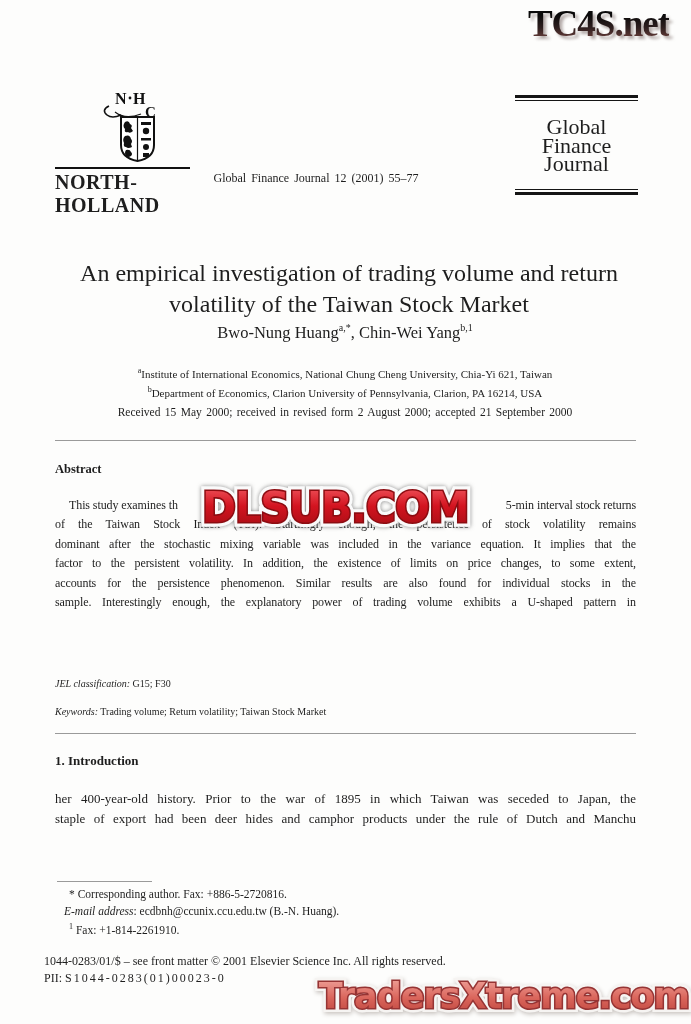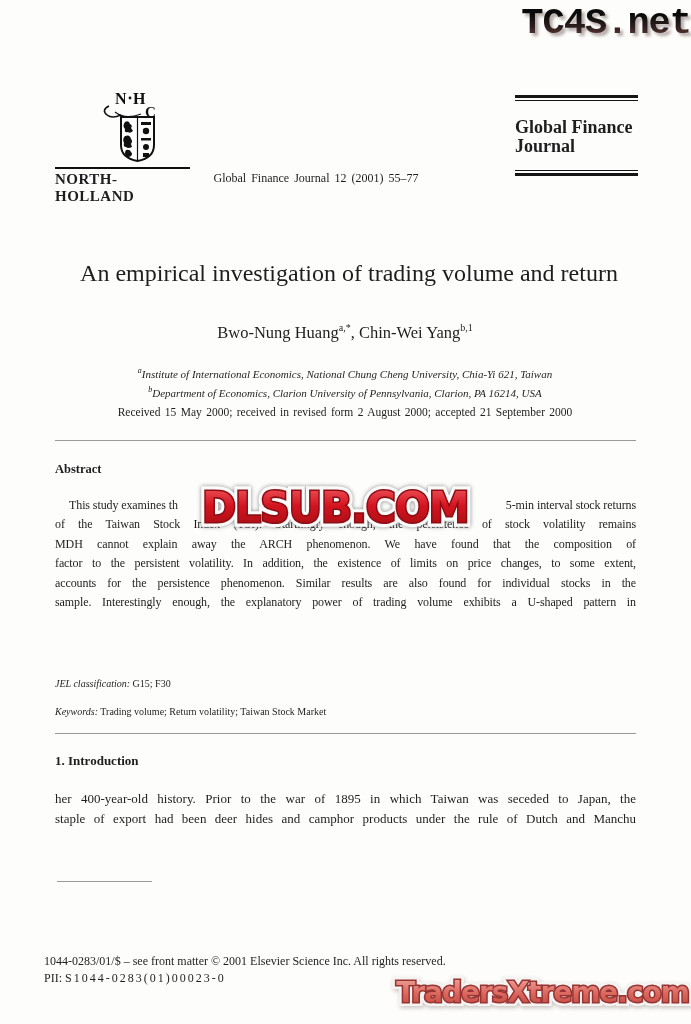--- a/index.html
+++ b/index.html
@@ -6,63 +6,63 @@
   #page{position:relative;width:691px;height:1024px;background:#fdfdfc;overflow:hidden;
         font-family:"Liberation Serif",serif;color:#1e1e1e;margin:0 auto;}
   .abs{position:absolute;}
 
   
   .wm{position:absolute;white-space:nowrap;}
   .wm .l{position:absolute;left:0;top:0;white-space:nowrap;}
   .wm .base{position:relative;display:inline-block;}
 
   
-  .tc4s{top:2px;right:0;font-family:Liberation Mono, monospace;font-weight:bold;
+  .tc4s{top:2px;right:22px;font-family:Liberation Serif, serif;font-weight:bold;
         font-size:37px;letter-spacing:-1px;}
   .tc4s .shadow{color:#b3aaa8;filter:blur(1.6px);transform:translate(3px,3px);}
   .tc4s .grad{background:linear-gradient(#0a0a0a 30%,#2e1f1f 60%,#8a4f49 100%);
         -webkit-background-clip:text;background-clip:text;color:transparent;}
 
   
   .dlsub{left:202px;top:483px;font-family:"DejaVu Sans",sans-serif;font-weight:bold;
          font-size:41px;letter-spacing:-1px;transform:scaleY(1.05);}
   .dlsub .sw{-webkit-text-stroke:9px #fafafa;color:#fafafa;
          filter:drop-shadow(0 0 2px rgba(130,130,130,.9));}
   .dlsub .sd{-webkit-text-stroke:3px #8c0d12;color:#8c0d12;}
   .dlsub .fill{background:linear-gradient(#f0545c 8%,#d31420 48%,#a50d14 95%);
          -webkit-background-clip:text;background-clip:text;color:transparent;}
 
   
   .traders{right:2px;top:976px;font-family:"DejaVu Sans",sans-serif;font-weight:bold;
-         font-size:28px;letter-spacing:-1px;}
+         font-size:35px;letter-spacing:-1px;}
   .traders .sw{-webkit-text-stroke:8px #f6f4f2;color:#f6f4f2;
          filter:drop-shadow(1px 2px 2px #c9c4c0);}
   .traders .sd{-webkit-text-stroke:3px #963434;color:#963434;}
   .traders .fill{background:linear-gradient(#efa29a 5%,#da655b 55%,#c04840 95%);
          -webkit-background-clip:text;background-clip:text;color:transparent;}
 
   
   .nh-line{left:55px;top:167px;width:135px;height:2px;background:#111;}
-  .nh-label{left:55px;top:171px;width:140px;font-weight:bold;font-size:15px;
+  .nh-label{left:55px;top:171px;width:140px;font-weight:bold;font-size:20px;
             letter-spacing:.5px;}
   .gfj{left:515px;top:95px;width:123px;}
   .rule-thick{height:3px;background:#151515;}
   .rule-thin{height:1px;background:#151515;margin-top:2px;}
-  .gfj-name{text-align:left;font-weight:bold;font-size:18px;line-height:18.5px;
+  .gfj-name{text-align:center;font-weight:normal;font-size:22px;line-height:18.5px;
             margin:17px 0 15px 0;}
   .rule-thin2{height:1px;background:#151515;margin-bottom:2px;}
   .citation{left:56px;top:171px;width:520px;text-align:center;font-size:12px;
             word-spacing:2px;}
 
   
   .title{left:44px;top:258px;width:610px;text-align:center;font-size:24px;
          line-height:31px;}
   .authors{left:40px;top:322px;width:610px;text-align:center;font-size:16.5px;}
   .authors sup{font-size:10px;}
-  .affils{left:40px;top:363px;width:610px;text-align:center;font-style:italic;
+  .affils{left:40px;top:363px;width:610px;text-align:center;
           font-size:11px;line-height:15.5px;}
   .affils sup{font-size:8px;}
   .received{left:40px;top:406px;width:610px;text-align:center;font-size:11.5px;
             word-spacing:1.5px;}
 
   
   .hr-full{left:55px;width:581px;height:1px;background:#9a9a9a;}
   .abstract-head{left:55px;top:462px;font-weight:bold;font-size:12.5px;}
   .abstract{left:55px;top:496px;width:581px;font-size:12px;line-height:19.4px;
             letter-spacing:-.1px;}
@@ -134,40 +134,41 @@
       <div>Journal</div>
     </div>
     <div class="rule-thin2"></div>
     <div class="rule-thick"></div>
   </div>
 
   <div class="abs citation">Global Finance Journal 12 (2001) 55–77</div>
 
   <div class="abs title">
     <div>An empirical investigation of trading volume and return</div>
+    <div>volatility of the Taiwan Stock Market</div>
   </div>
   <div class="abs authors">
     <span>Bwo-Nung Huang</span><sup>a,*</sup><span>, </span><span>Chin-Wei Yang</span><sup>b,1</sup>
   </div>
   <div class="abs affils">
     <div><sup>a</sup><span>Institute of International Economics, National Chung Cheng University, Chia-Yi 621, Taiwan</span></div>
     <div><sup>b</sup><span>Department of Economics, Clarion University of Pennsylvania, Clarion, PA 16214, USA</span></div>
   </div>
   <div class="abs received">Received 15 May 2000; received in revised form 2 August 2000; accepted 21 September 2000</div>
 
   <div class="abs hr-full" style="top:440px;"></div>
   <div class="abs abstract-head">Abstract</div>
 
   <div class="abs abstract">
     <div class="l1">
       <span>This study examines th</span>
       <span>5-min interval stock returns</span>
     </div>
     <div class="jline">of the Taiwan Stock Index (TSI). Startlingly enough, the persistence of stock volatility remains</div>
-    <div class="jline">MDH cannot explain away the ARCH phenomenon. We have found that the composition of</div>
+    <div class="jline">dominant after the stochastic mixing variable was included in the variance equation. It implies that the</div>
     <div class="jline">factor to the persistent volatility. In addition, the existence of limits on price changes, to some extent,</div>
     <div class="jline">accounts for the persistence phenomenon. Similar results are also found for individual stocks in the</div>
     <div class="jline">sample. Interestingly enough, the explanatory power of trading volume exhibits a U-shaped pattern in</div>
   </div>
 
   <div class="wm dlsub">
     <span class="base sw">DLSUB.COM</span>
     <span class="l sd">DLSUB.COM</span>
     <span class="l fill">DLSUB.COM</span>
   </div>
@@ -180,20 +181,29 @@
   </div>
   <div class="abs hr-full" style="top:733px;"></div>
 
   <div class="abs intro-head">1. Introduction</div>
   <div class="abs intro">
     <div class="jline">her 400-year-old history. Prior to the war of 1895 in which Taiwan was seceded to Japan, the</div>
     <div class="jline">staple of export had been deer hides and camphor products under the rule of Dutch and Manchu</div>
   </div>
 
   <div class="abs fn-rule"></div>
+  <div class="abs fnotes">
+    <div class="fn-ind">* Corresponding author. Fax: +886-5-2720816.</div>
+    <div class="fn-ind2">
+      <span class="lab">E-mail address</span><span>: ecdbnh@ccunix.ccu.edu.tw (B.-N. Huang).</span>
+    </div>
+    <div class="fn-ind">
+      <sup>1</sup><span> Fax: +1-814-2261910.</span>
+    </div>
+  </div>
 
   <div class="abs footer">
     <div>1044-0283/01/$ – see front matter © 2001 Elsevier Science Inc. All rights reserved.</div>
     <div>
       <span>PII: </span><span class="pii-val">S1044-0283(01)00023-0</span>
     </div>
   </div>
 
   <div class="wm traders">
     <span class="base sw">TradersXtreme.com</span>

